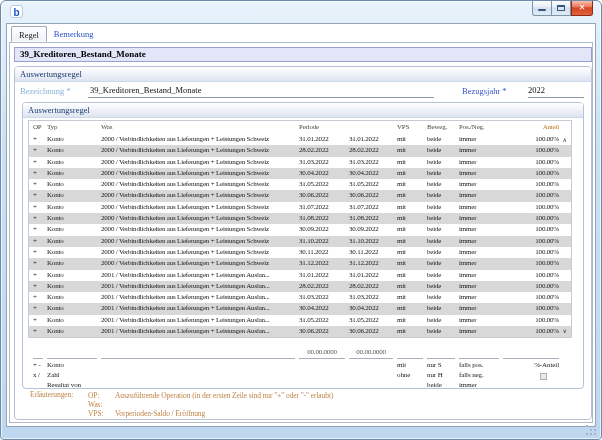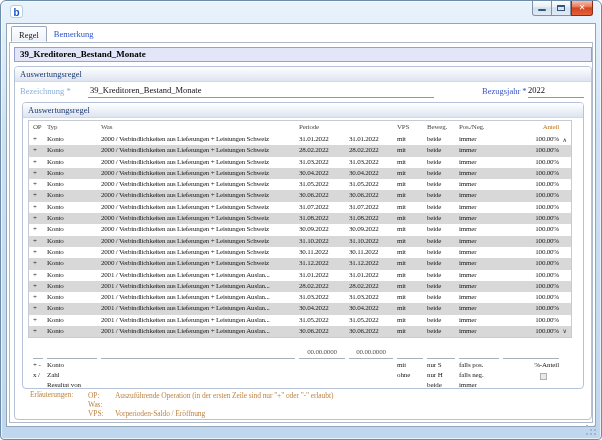--- a/index.html
+++ b/index.html
@@ -100,21 +100,21 @@
 
     <div class="tabpage">
       <div class="ruleband">39_Kreditoren_Bestand_Monate</div>
 
       <div class="group g1">
         <div class="ghead">Auswertungsregel</div>
       </div>
 
       <div class="lbl light" style="left:10px;top:42px;">Bezeichnung *</div>
       <div class="inputline" id="bezin">39_Kreditoren_Bestand_Monate</div>
-      <div class="lbl blue" style="left:472px;top:42px;">Bezugsjahr *</div>
+      <div class="lbl blue" style="left:452px;top:42px;">Bezugsjahr *</div>
       <div class="inputline" id="bjin">2022</div>
 
       <div class="group g2">
         <div class="ghead">Auswertungsregel</div>
       </div>
 
       <div class="grid">
         <div class="ghdr" id="ghdr">
             <div class="gc c-op">OP</div>
             <div class="gc c-typ">Typ</div>

